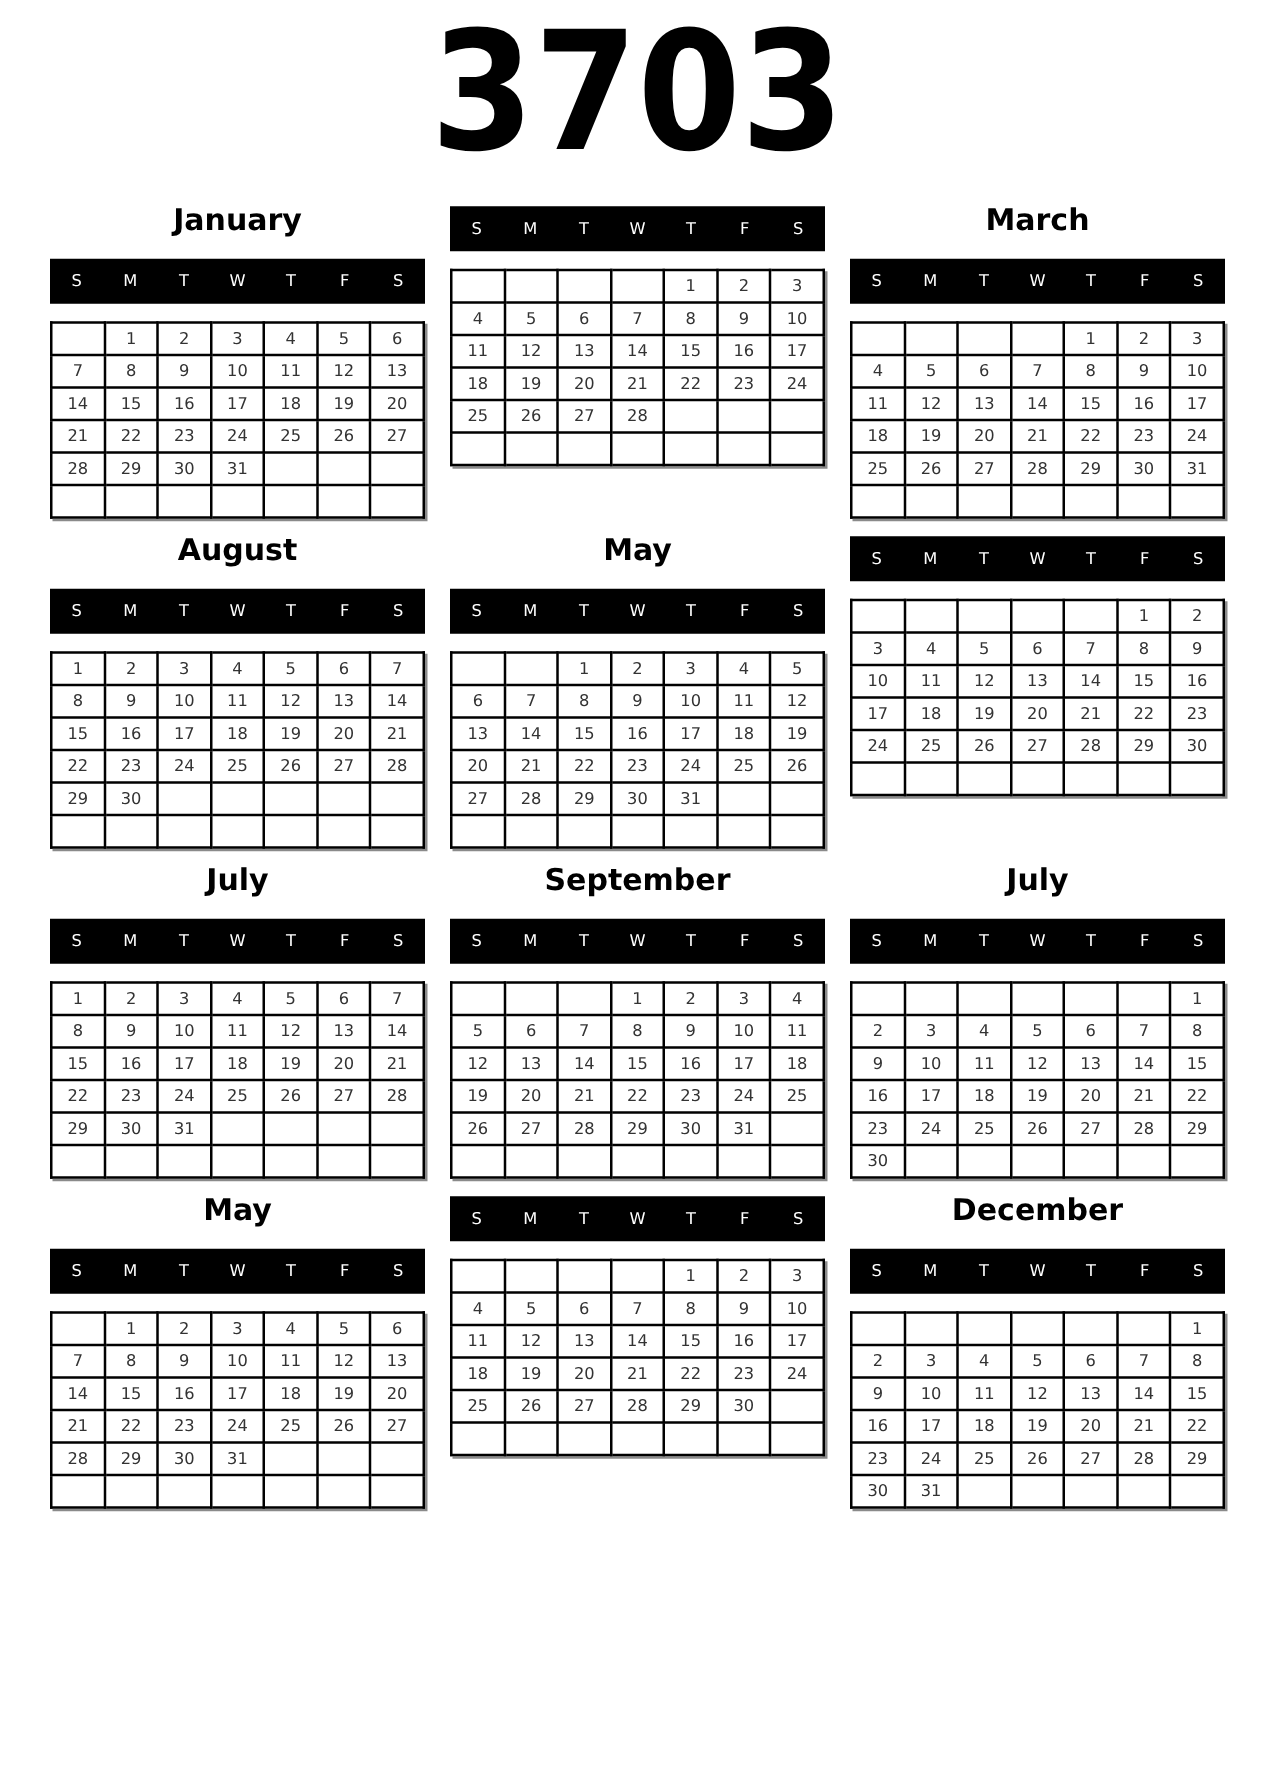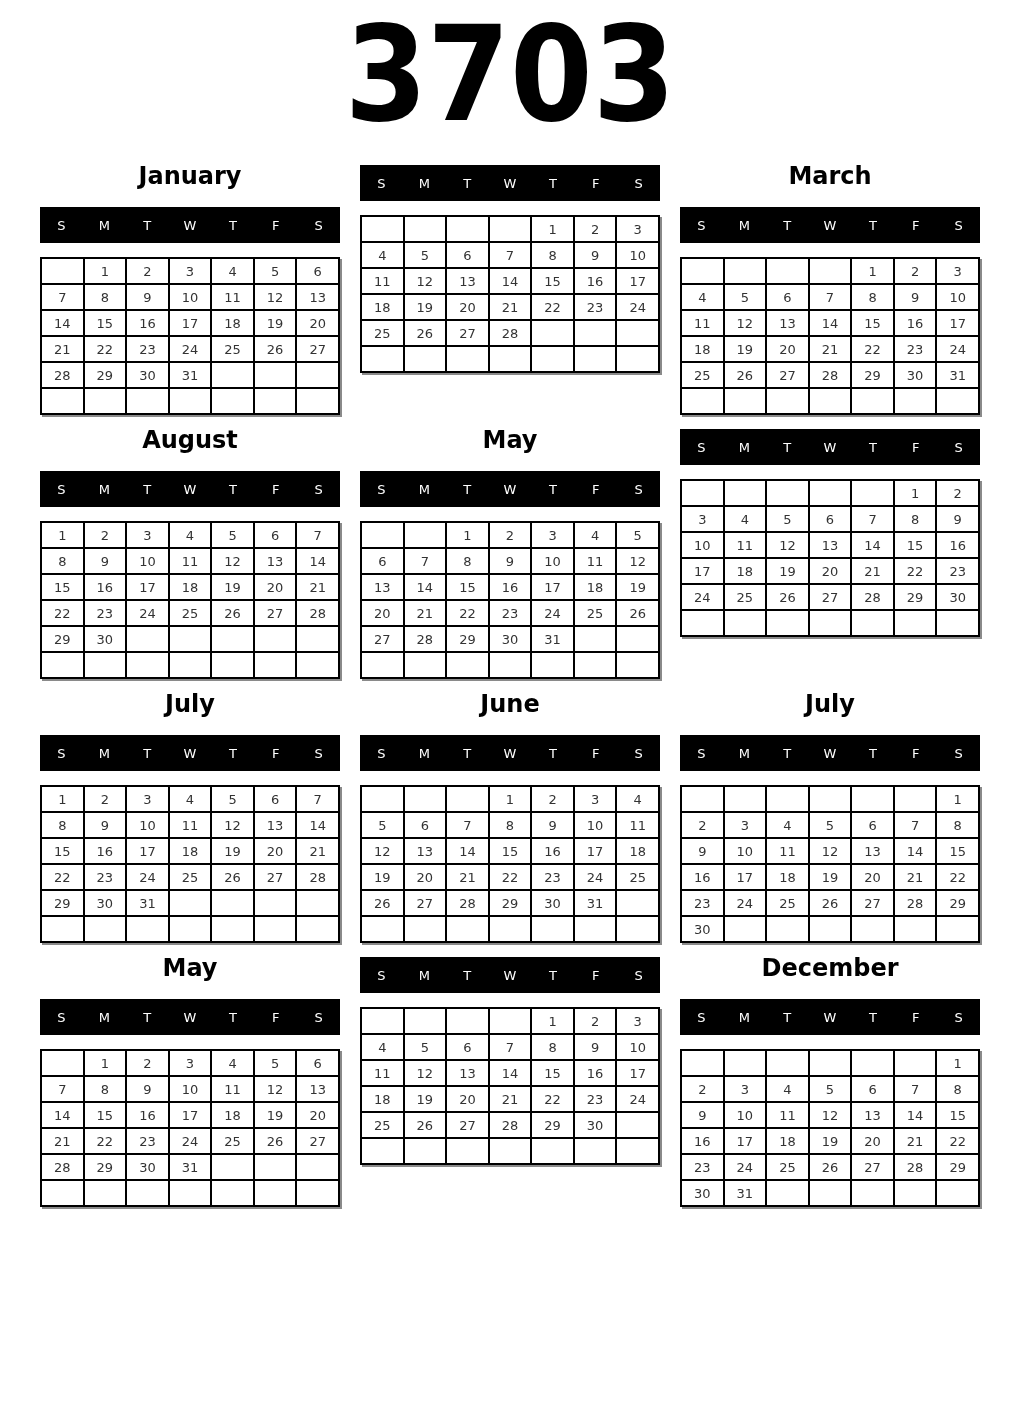--- a/index.html
+++ b/index.html
@@ -564,21 +564,21 @@
             <td></td>
             <td></td>
             <td></td>
             <td></td>
           </tr>
         </tbody>
     </table>
   </div>
 
   <div class="month-block">
-    <h2 class="month-title">June</h2>
+    <h2 class="month-title">September</h2>
     <div class="dow-bar">
         <span class="dow-cell">S</span>
         <span class="dow-cell">M</span>
         <span class="dow-cell">T</span>
         <span class="dow-cell">W</span>
         <span class="dow-cell">T</span>
         <span class="dow-cell">F</span>
         <span class="dow-cell">S</span>
       </div>
     <table class="cal-table">

